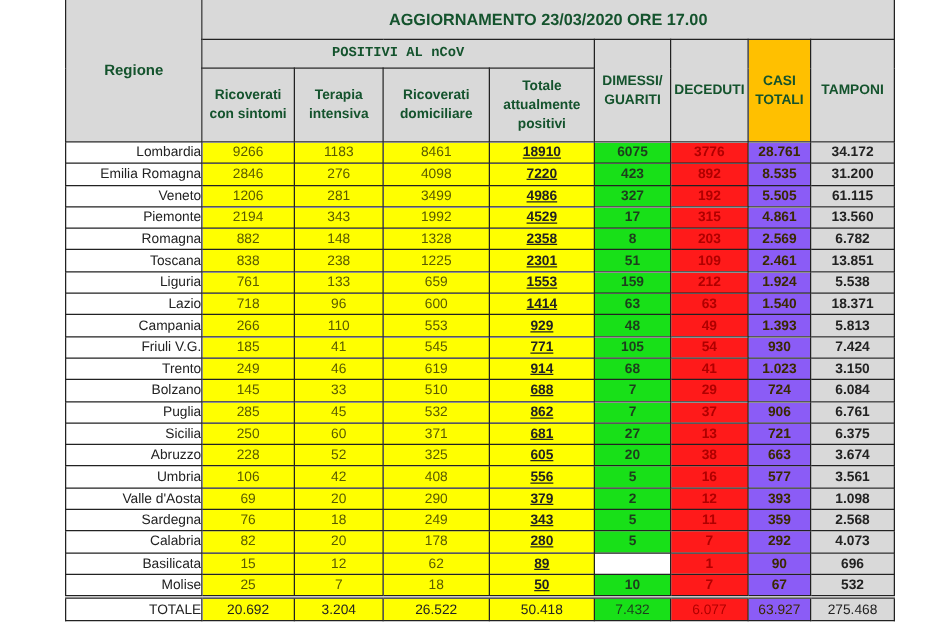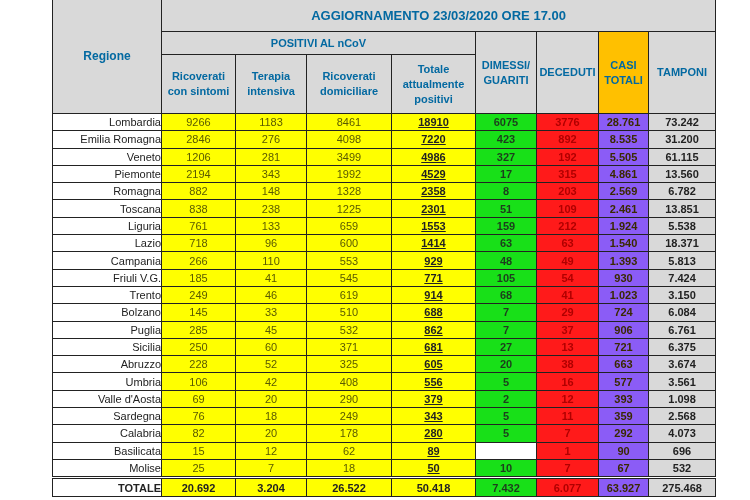--- a/index.html
+++ b/index.html
@@ -15,36 +15,36 @@
   }
   td, th {
     border: 1px solid #222;
     text-align: center;
     padding: 0;
     font-size: 11px;
     color: #1a1a1a;
     overflow: hidden;
     white-space: nowrap;
   }
-  th { background:#d9d9d9; font-weight:bold; color:#0369a1; }
+  th { background:#d9d9d9; font-weight:bold; color:#14532d; }
   .hdr-title { height: 32px; font-size: 13px; font-weight:bold; }
-  .hdr-pos { height: 22px; font-size: 11px; }
+  .hdr-pos { height: 22px; font-size: 11px; font-family: Liberation Mono, monospace; }
   .hdr-sub { height: 58px; white-space: normal; line-height: 15px; font-size: 11px; }
   .regione-hdr { font-size: 12px; margin-left: 32px; }
   .casi-hdr { background:#ffc000; }
   tr.data td { height: 16.3px; font-size: 11px; line-height: 14px; }
   td.reg { background:#ffffff; color:#222;text-align:right; }
   td.yel { background:#ffff00; color:#5a5a00; }
   td.yel.bold { color:#222; font-weight:bold;text-decoration:underline; }
   td.grn { background:#18e018; color:#1d3d1d; font-weight:bold; }
   td.grn.empty { background:#ffffff; }
   td.red { background:#ff1a1a; color:#b00000; font-weight:bold; }
   td.org { background:#8b5cf6; color:#3a2a00; font-weight:bold; }
   td.gry { background:#d9d9d9; color:#222; font-weight:bold; }
-  tr.total td { height: 17px; font-weight:bold; border-top: 3px double #222; margin-left: 30px; }
+  tr.total td { height: 17px; font-weight:normal; border-top: 3px double #222; margin-left: 30px; }
   tr.total td.yel { color:#222; }
 </style>
 </head>
 <body>
 
 <div class="wrap">
   <table>
     <colgroup>
       <col style="width:109px">
       <col style="width:74px">
@@ -78,21 +78,21 @@
     <tbody id="tbody">
       <tr class="data">
           <td class="reg">Lombardia</td>
           <td class="yel">9266</td>
           <td class="yel">1183</td>
           <td class="yel">8461</td>
           <td class="yel bold">18910</td>
           <td class="grn">6075</td>
           <td class="red">3776</td>
           <td class="org">28.761</td>
-          <td class="gry">73.242</td>
+          <td class="gry">34.172</td>
         </tr>
       <tr class="data">
           <td class="reg">Emilia Romagna</td>
           <td class="yel">2846</td>
           <td class="yel">276</td>
           <td class="yel">4098</td>
           <td class="yel bold">7220</td>
           <td class="grn">423</td>
           <td class="red">892</td>
           <td class="org">8.535</td>

